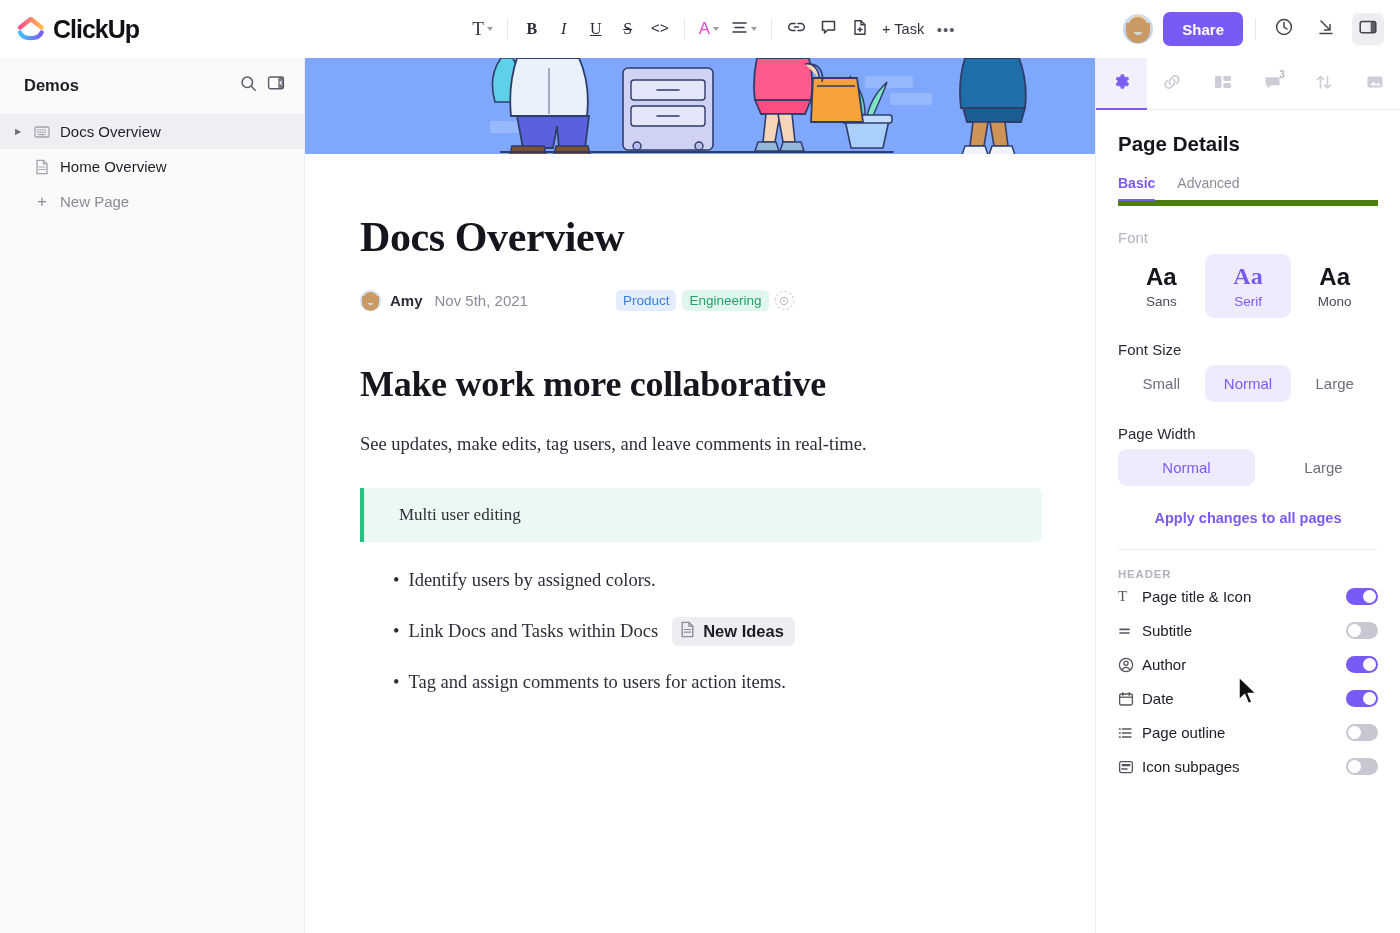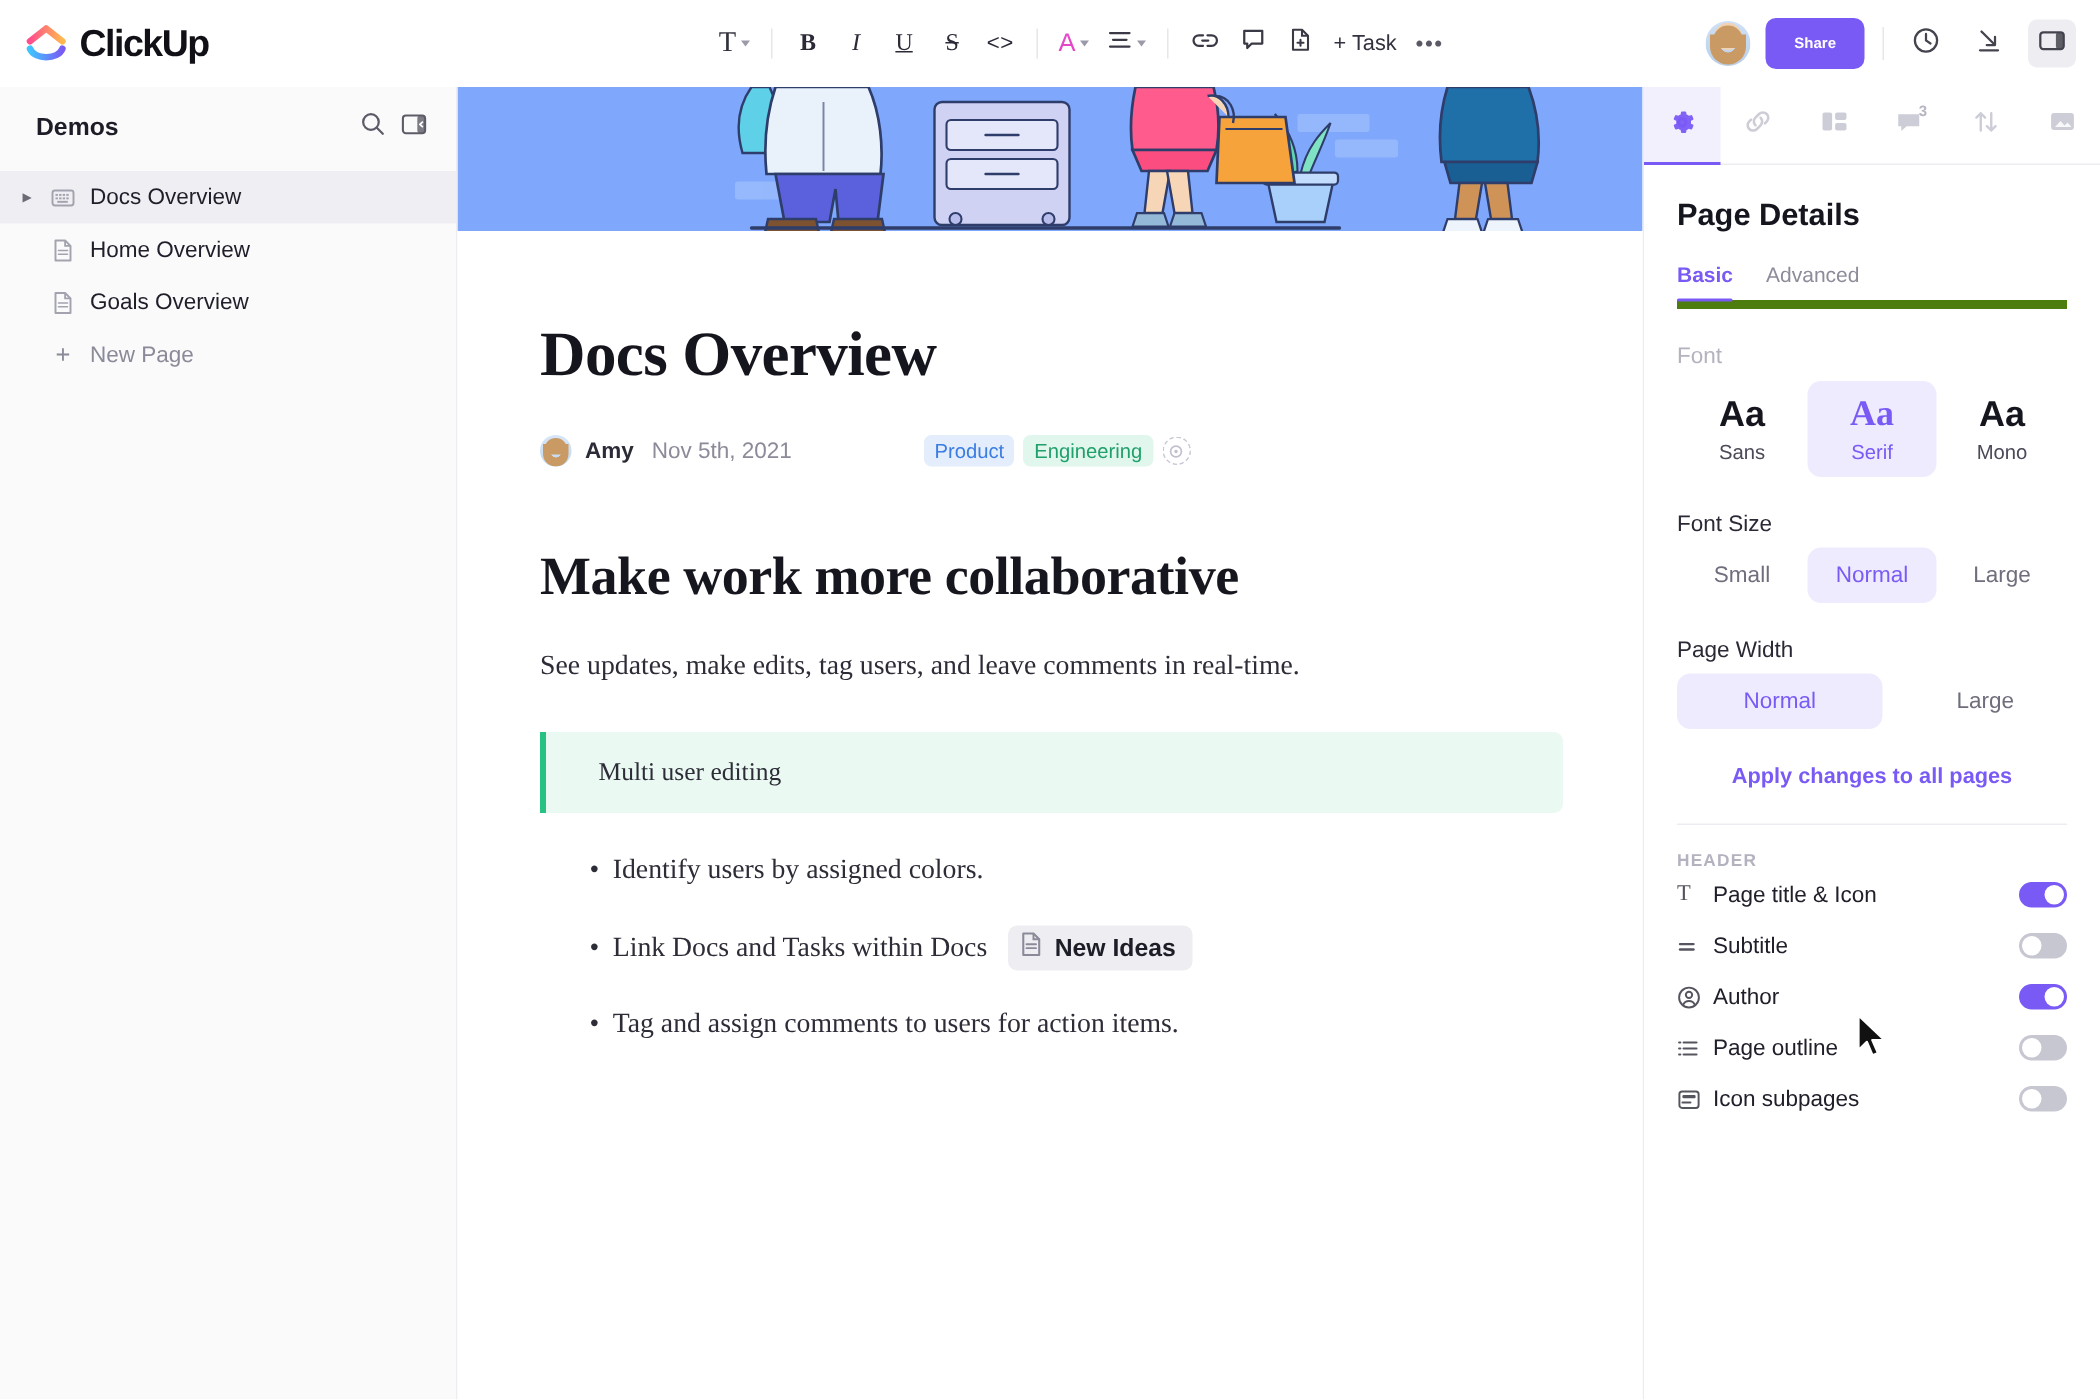--- a/index.html
+++ b/index.html
@@ -48,21 +48,21 @@
     content:""; position:absolute; left:5px; top:3px; width:20px; height:15px;
     border-radius: 10px 10px 3px 3px; background: #c99a63;
   }
   .avatar::after {
     content:""; position:absolute; left:3px; top:9px; width:24px; height:20px;
     border-radius: 0 0 12px 12px;
     background: radial-gradient(ellipse at 50% 0%, transparent 0 42%, #c99a63 43%);
   }
   .share-btn {
     height: 34px; padding: 0 19px; border-radius: 7px; background: #7a5af5;
-    color: #fff; font-size: 10px; font-weight: 600; display: flex; align-items: center; cursor: pointer;
+    color: #fff; font-size: 15px; font-weight: 600; display: flex; align-items: center; cursor: pointer;
   }
   .tr-sep { width: 1px; height: 22px; background: #e6e6ec; margin: 0 2px; }
   .tr-icon { width: 32px; height: 32px; border-radius: 6px; display: flex; align-items: center; justify-content: center; cursor: pointer; color: #44444f; }
   .tr-icon.active { background: #eeeef2; }
 
   
   .body { flex: 1; display: flex; min-height: 0; border-radius: 30px; }
 
   
   .sidebar {
@@ -383,34 +383,20 @@
               <path d="M8.4 1.3 v3.6 h3.6" fill="none" stroke="#a3a3b0" stroke-width="1.2"></path>
               <g stroke="#a3a3b0" stroke-width="1.1" stroke-linecap="round">
                   <line x1="4" y1="8" x2="10" y2="8"></line>
                   <line x1="4" y1="10.5" x2="10" y2="10.5"></line>
                 </g>
             </svg>
           </span>
           <span>Home Overview</span>
         </div>
 
-        <div class="sb-item">
-          <span class="sb-arrow"></span>
-          <span class="sb-icon">
-            <svg width="14" height="16" viewBox="0 0 14 16">
-              <path d="M2 1.3 h6.4 l3.6 3.6 v9.8 h-10 z" fill="none" stroke="#a3a3b0" stroke-width="1.3" stroke-linejoin="round"></path>
-              <path d="M8.4 1.3 v3.6 h3.6" fill="none" stroke="#a3a3b0" stroke-width="1.2"></path>
-              <g stroke="#a3a3b0" stroke-width="1.1" stroke-linecap="round">
-                  <line x1="4" y1="8" x2="10" y2="8"></line>
-                  <line x1="4" y1="10.5" x2="10" y2="10.5"></line>
-                </g>
-            </svg>
-          </span>
-          <span>Goals Overview</span>
-        </div>
 
         <div class="sb-item muted">
           <span class="sb-arrow"></span>
           <span class="sb-plus">+</span>
           <span>New Page</span>
         </div>
       </div>
     </div>
 
     <div class="doc-area">
@@ -665,20 +651,31 @@
             <svg width="16" height="16" viewBox="0 0 16 16">
               <circle cx="8" cy="8" r="6.6" fill="none" stroke="#55555f" stroke-width="1.3"></circle>
               <circle cx="8" cy="6.2" r="2.1" fill="none" stroke="#55555f" stroke-width="1.3"></circle>
               <path d="M4 13 a4.3 4.3 0 0 1 8 0" fill="none" stroke="#55555f" stroke-width="1.3"></path>
             </svg>
           </span>
           <span class="tg-label">Author</span>
           <span class="switch on"></span>
         </div>
 
+        <div class="toggle-row">
+          <span class="tg-icon">
+            <svg width="16" height="16" viewBox="0 0 16 16">
+              <rect x="1.6" y="3" width="12.8" height="11" rx="1.8" fill="none" stroke="#55555f" stroke-width="1.3"></rect>
+              <path d="M1.6 6.2 h12.8" stroke="#55555f" stroke-width="1.3"></path>
+              <path d="M4.8 1.8 v2.4 M11.2 1.8 v2.4" stroke="#55555f" stroke-width="1.4" stroke-linecap="round"></path>
+            </svg>
+          </span>
+          <span class="tg-label">Date</span>
+          <span class="switch on"></span>
+        </div>
 
         <div class="toggle-row">
           <span class="tg-icon">
             <svg width="16" height="14" viewBox="0 0 16 14">
               <g stroke="#55555f" stroke-width="1.4" stroke-linecap="round">
                 <line x1="1.4" y1="3" x2="2.2" y2="3"></line>
                   <line x1="4.4" y1="3" x2="13" y2="3"></line>
                 <line x1="1.4" y1="7" x2="2.2" y2="7"></line>
                   <line x1="4.4" y1="7" x2="13" y2="7"></line>
                 <line x1="1.4" y1="11" x2="2.2" y2="11"></line>

